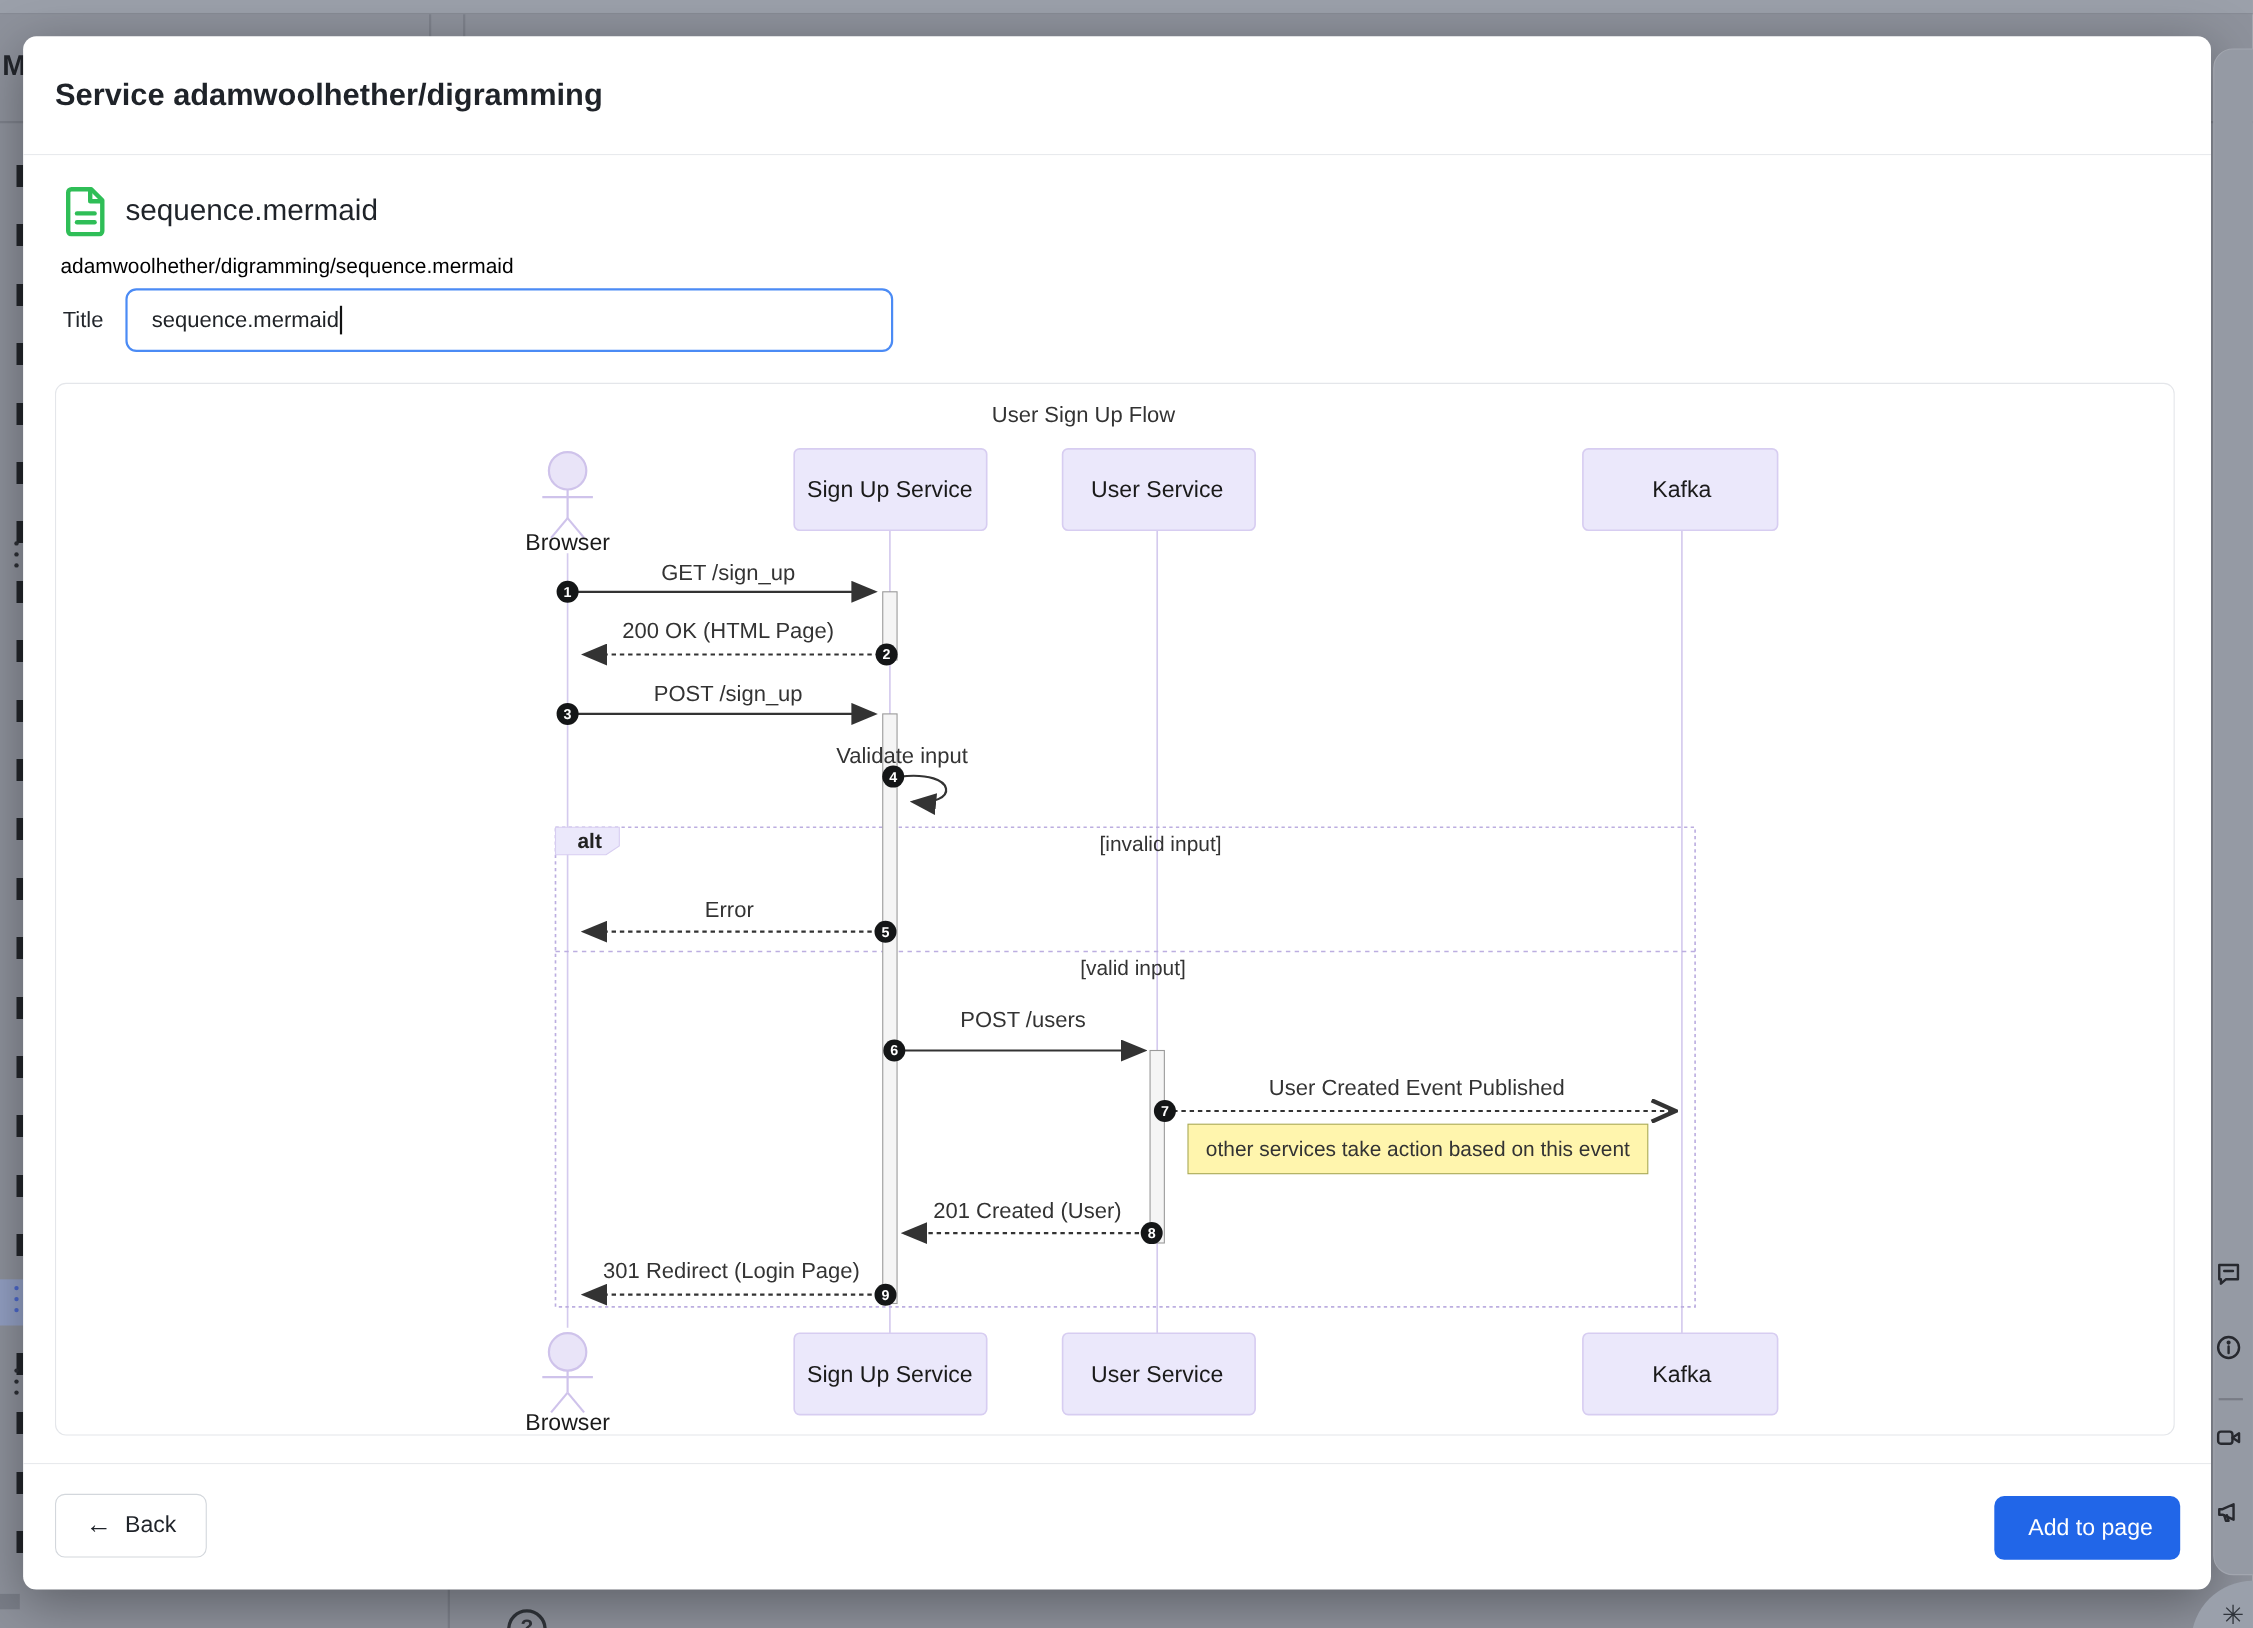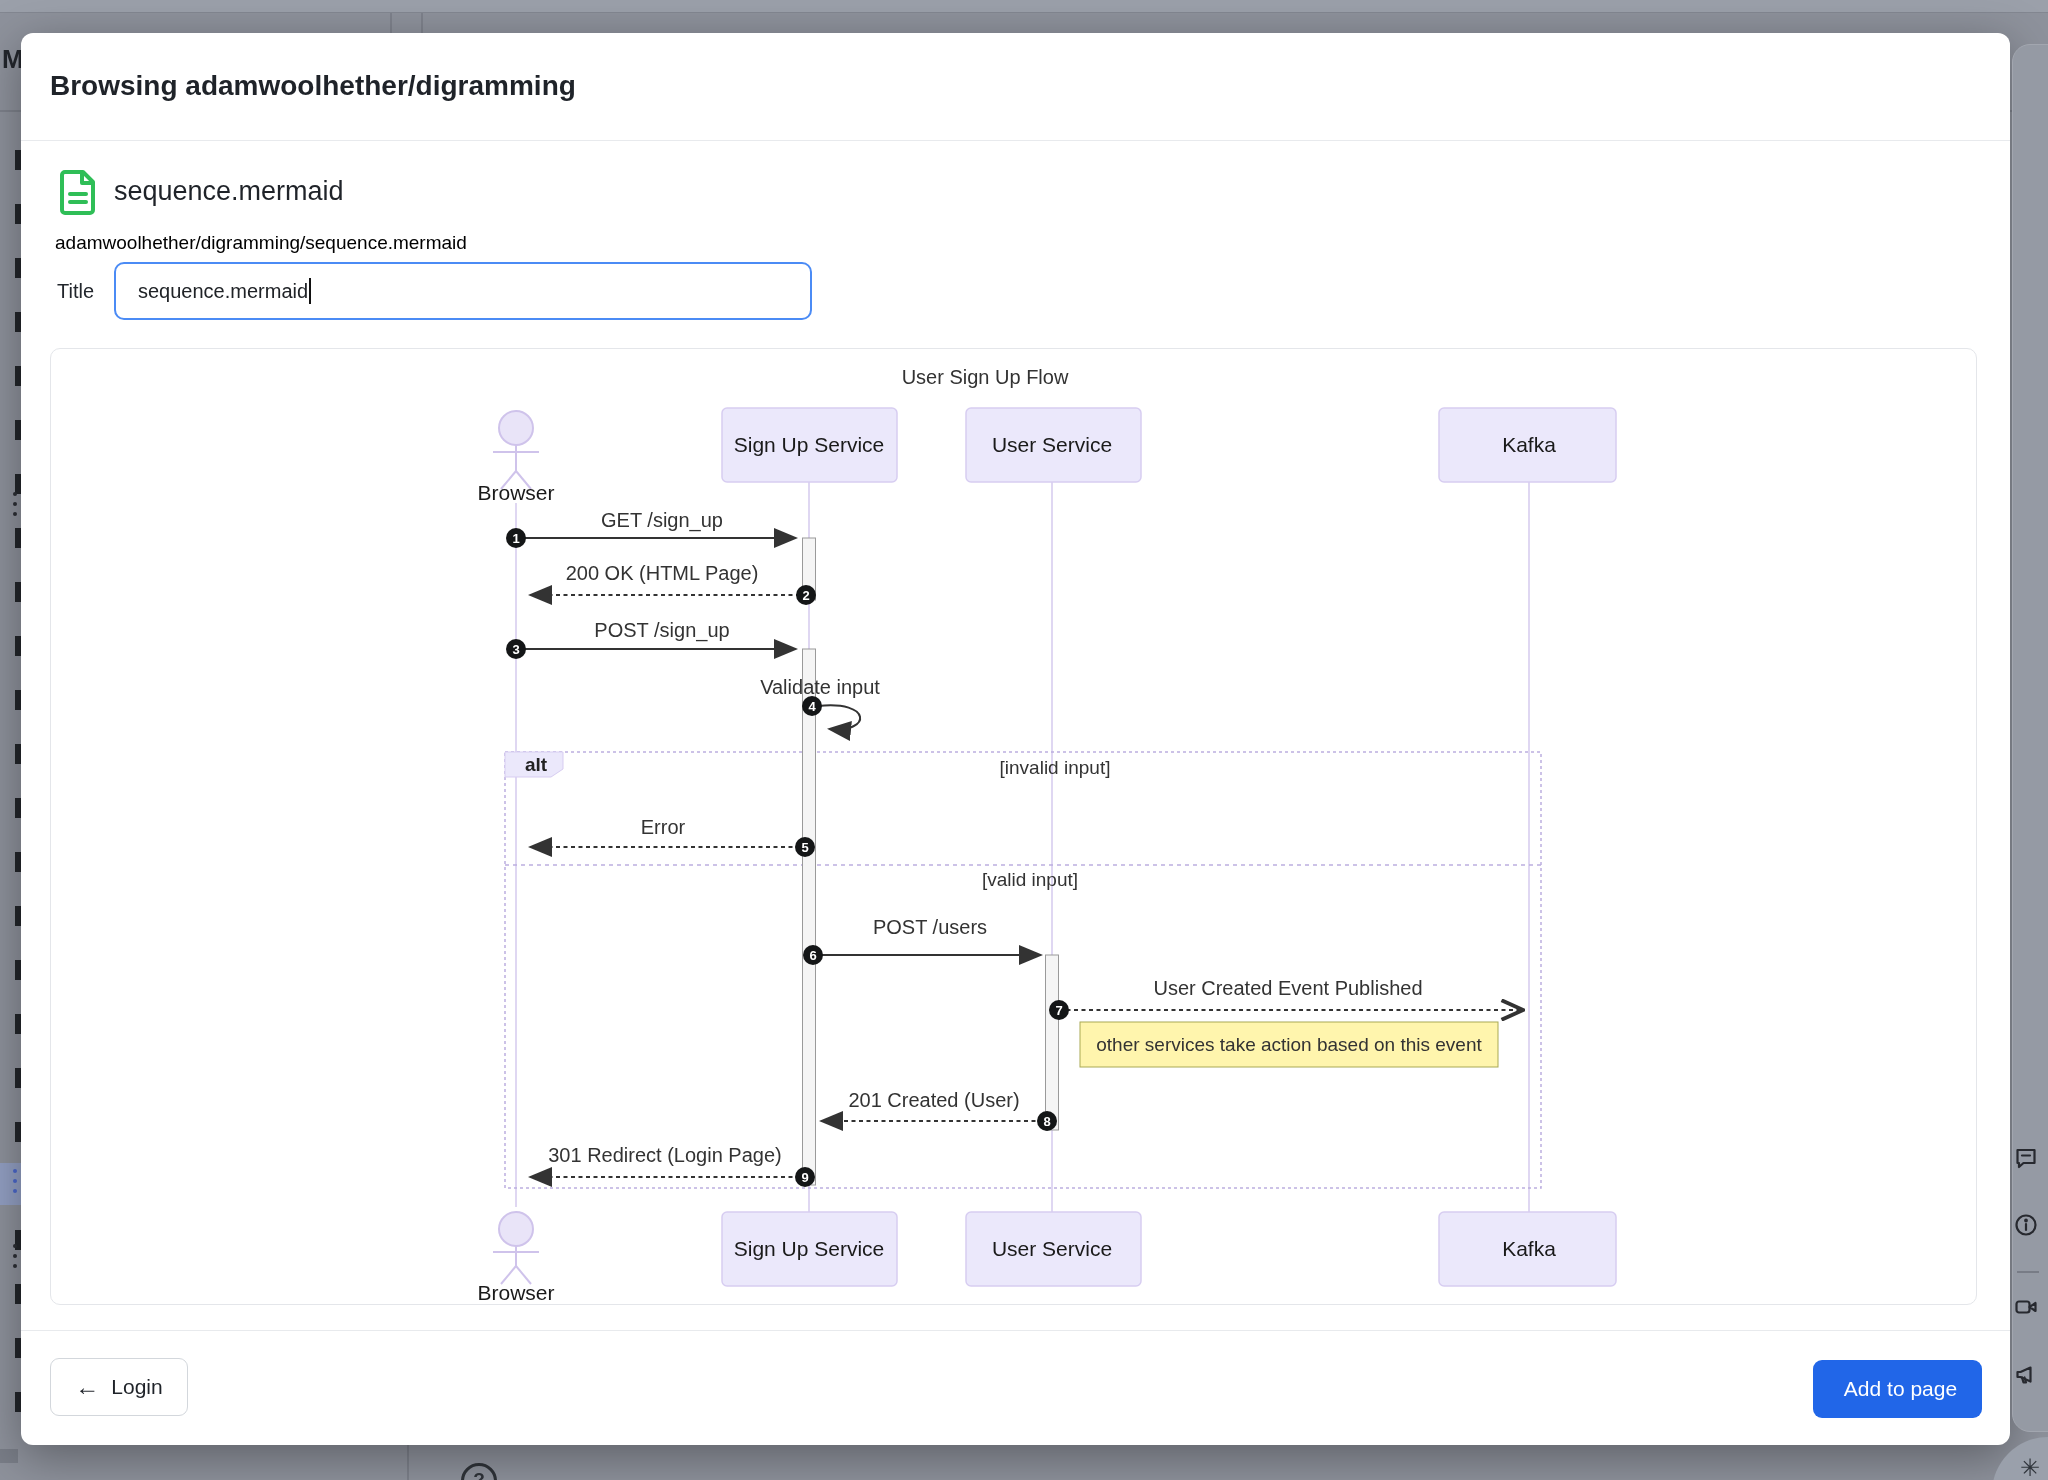--- a/index.html
+++ b/index.html
@@ -85,21 +85,21 @@
     <i></i>
     <i></i>
     <i></i>
   </div>
 <div class="bd-bottomrect"></div>
 <div class="bd-bottomvline"></div>
 <div class="bd-help">?</div>
 <div class="bd-dot"></div>
 
 <div class="modal">
-  <div class="m-title">Browsing adamwoolhether/digramming</div>
+  <div class="m-title">Service adamwoolhether/digramming</div>
   <div class="m-hdr-divider"></div>
 
   <svg class="m-fileicon" width="38" height="46" viewBox="0 0 38 46">
     <path d="M6 3 h18 l10 10 v28 a3 3 0 0 1 -3 3 H6 a3 3 0 0 1 -3 -3 V6 a3 3 0 0 1 3 -3 z" fill="none" stroke="#2fbe57" stroke-width="4" stroke-linejoin="round"></path>
     <path d="M23 3 v11 h11" fill="none" stroke="#2fbe57" stroke-width="4" stroke-linejoin="round"></path>
     <line x1="11" y1="25" x2="27" y2="25" stroke="#2fbe57" stroke-width="4" stroke-linecap="round"></line>
     <line x1="11" y1="33" x2="27" y2="33" stroke="#2fbe57" stroke-width="4" stroke-linecap="round"></line>
   </svg>
   <div class="m-filename">sequence.mermaid</div>
   <div class="m-filepath">adamwoolhether/digramming/sequence.mermaid</div>
@@ -108,21 +108,21 @@
   <div class="m-input">
     <span>sequence.mermaid</span>
       <span class="m-caret"></span>
   </div>
 
   <div class="m-panel"></div>
 
   <div class="m-ftr-divider"></div>
   <button class="btn-back">
     <span class="arr">←</span>
-    <span>Login</span>
+    <span>Back</span>
   </button>
   <button class="btn-add">Add to page</button>
 </div>
 
 <svg class="diagram-svg" width="1927" height="957" viewBox="50 348 1927 957">
   <defs>
     <marker id="mF" viewBox="0 0 12 10" refX="10.5" refY="5" markerWidth="12" markerHeight="10" orient="auto">
       <path d="M0,0 L12,5 L0,10 z" fill="#333333"></path>
     </marker>
     <marker id="mO" viewBox="0 0 12 10" refX="10" refY="5" markerWidth="13" markerHeight="11" orient="auto">

